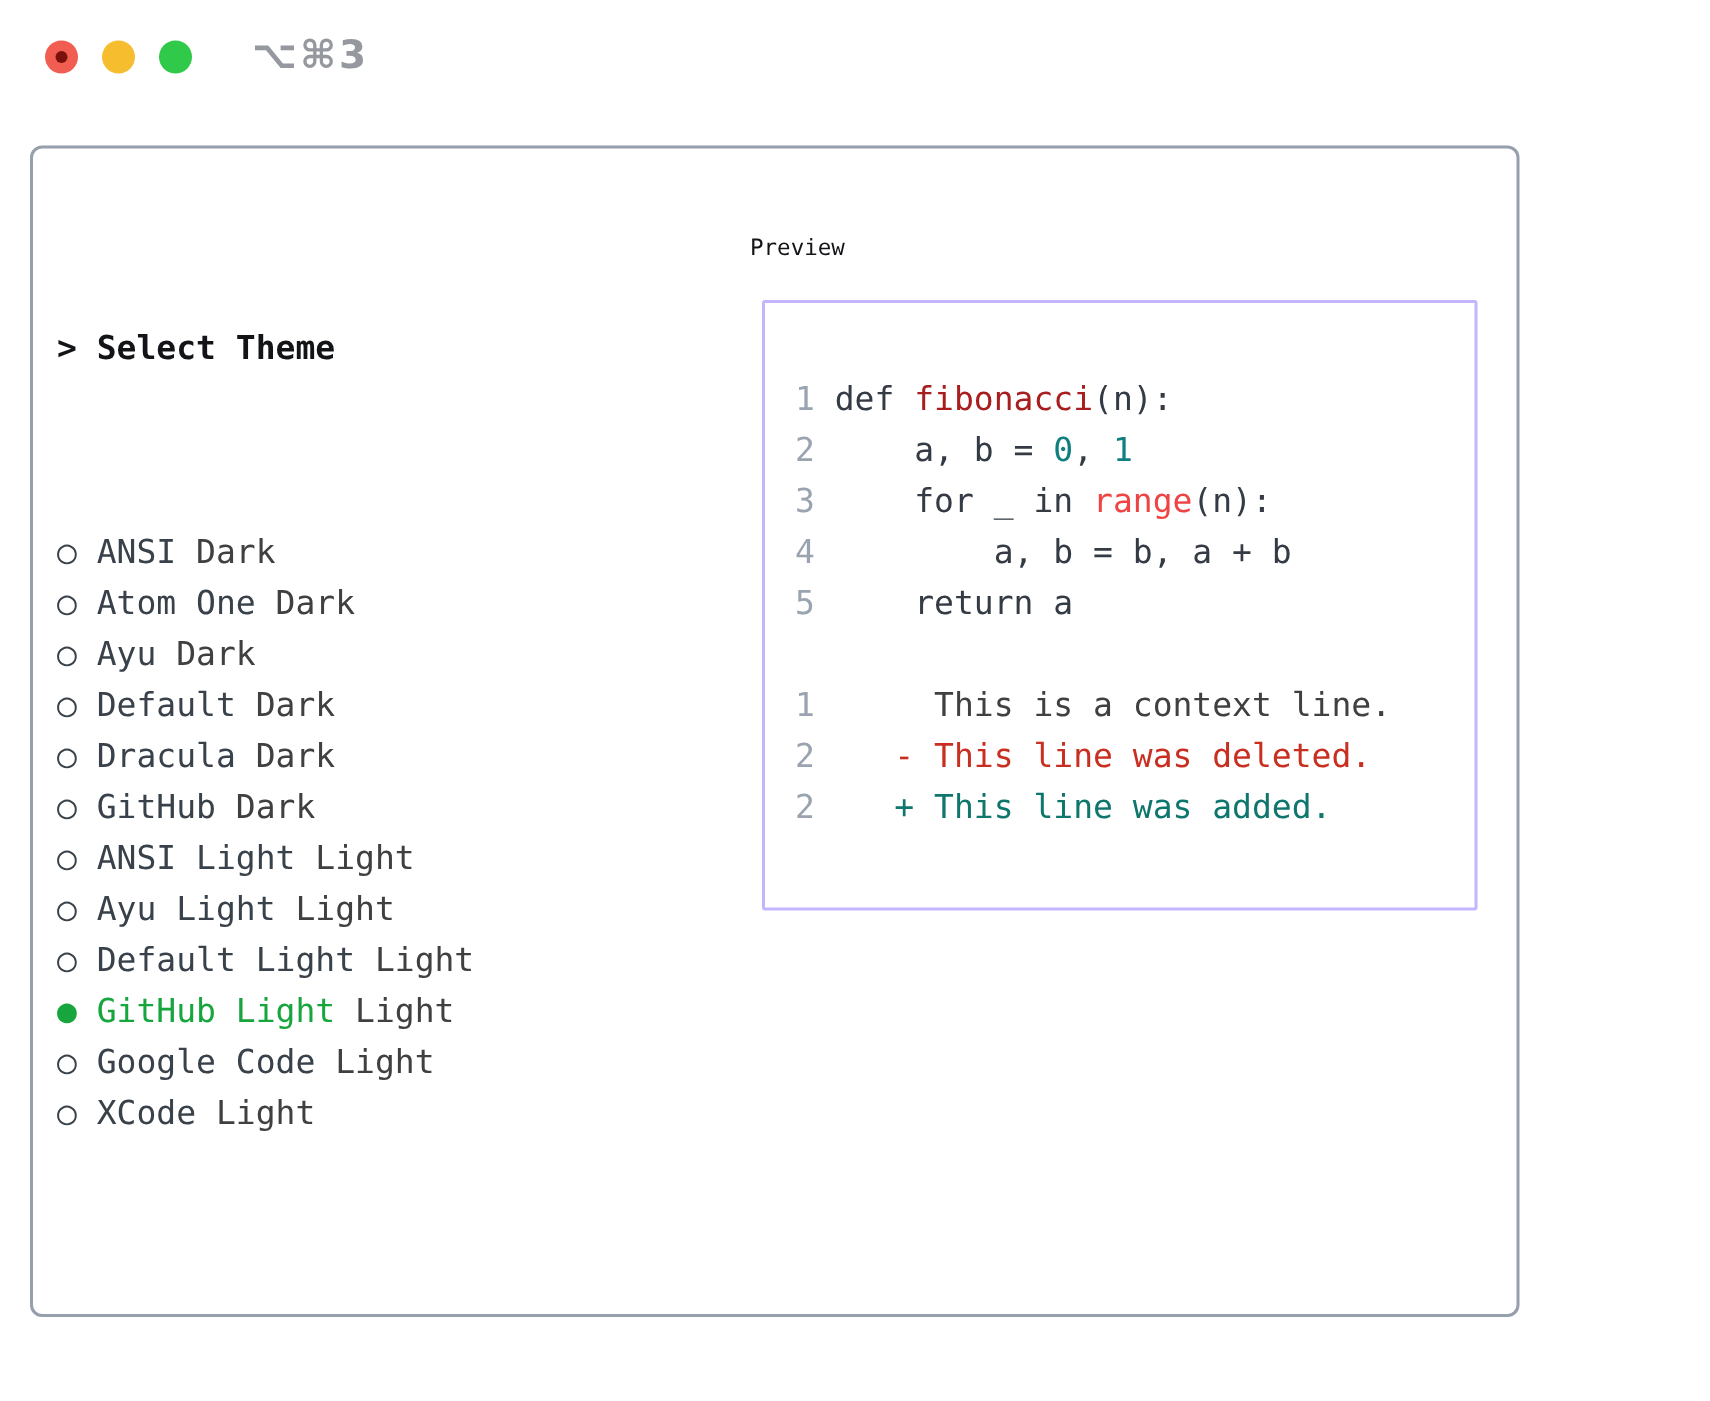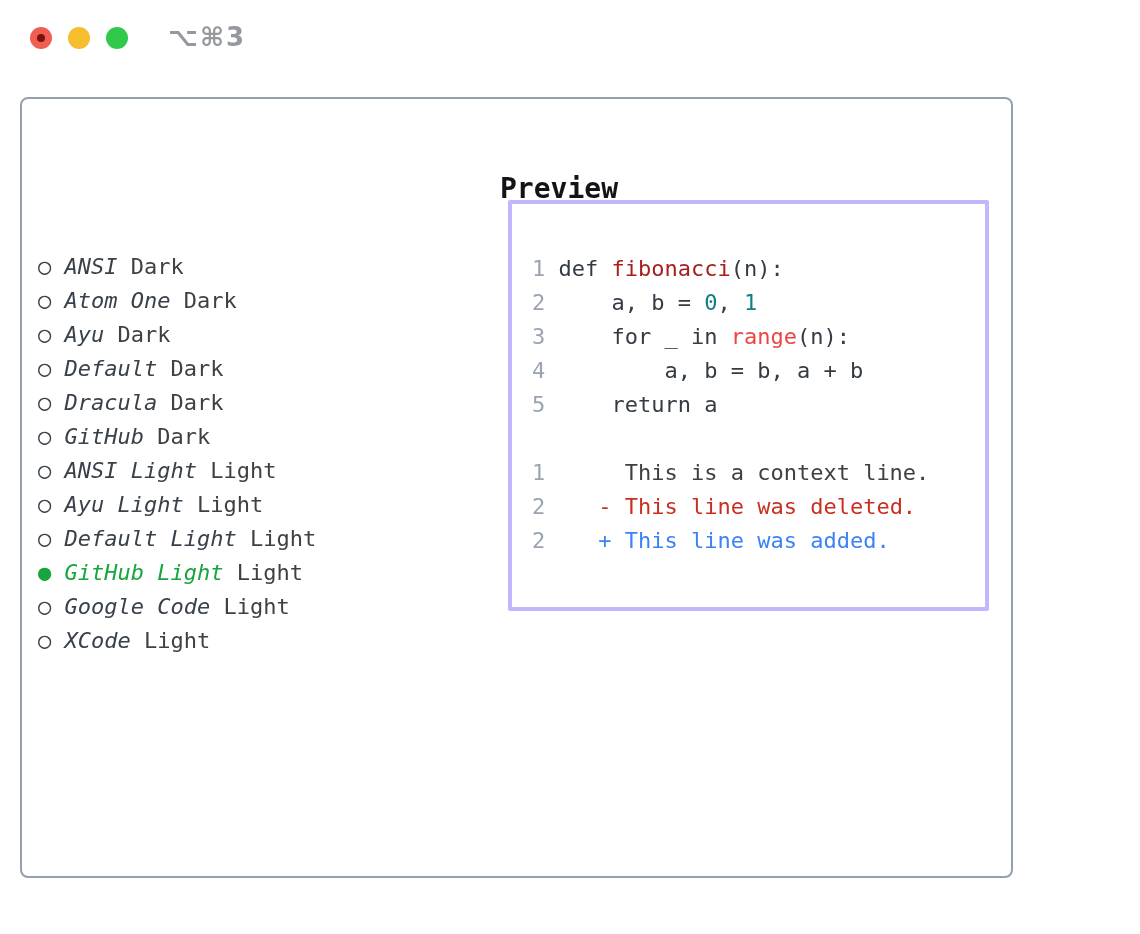--- a/index.html
+++ b/index.html
@@ -25,61 +25,62 @@
     border:2px solid #96a0ac;border-radius:8px;background:#ffffff;
   }
   .left-col{
     position:absolute;left:16px;top:49px;
     font-size:22px;line-height:34px;white-space:pre;color:#39414a;
   }
   .row{height:34px;}
   .hdr{color:#121417;font-weight:bold;}
   .bullet{color:#39414a;}
   .sel .bullet,.sel .t-name{color:#17a53d;}
-  .t-name{color:#39414a;font-style:italic;}
+  .t-name{color:#39414a;}
   .t-tag{color:#404040;}
   
   .preview-label{
-    position:absolute;left:478px;top:49px;font-size:28px;line-height:34px;
-    font-weight:bold;color:#121417;white-space:pre;margin-top:24px;
+    position:absolute;left:478px;top:49px;font-size:15px;line-height:34px;
+    font-weight:normal;color:#121417;white-space:pre;
   }
   .preview-box{
     position:absolute;left:486px;top:101px;width:473px;height:403px;
-    border:4px solid #c4b5fd;border-radius:2px;background:#ffffff;overflow:hidden;
+    border:2px solid #c4b5fd;border-radius:2px;background:#ffffff;overflow:hidden;
   }
   .code{
     position:absolute;left:20px;top:48px;font-size:22px;line-height:34px;white-space:pre;
   }
   .cl{height:34px;}
   .tk-ln{color:#9aa4b1;}
   .tk-code{color:#343b44;}
   .tk-func{color:#a81d1d;}
   .tk-num{color:#0f7f80;}
   .tk-builtin{color:#ef4444;}
   .tk-context{color:#404040;}
   .tk-del{color:#c92f20;}
-  .tk-add{color:#3b82f6;}
+  .tk-add{color:#0f766e;}
 </style>
 </head>
 <body>
 
 <div class="window">
 
   <div class="titlebar">
     <div class="light close">
       <span class="unsaved-dot"></span>
     </div>
     <div class="light min"></div>
     <div class="light max"></div>
     <div class="win-title">⌥⌘3</div>
   </div>
 
   <div class="panel">
 
     <div class="left-col">
+      <div class="row hdr"><span>&gt;</span><span> </span><span>Select Theme</span></div>
 
       <div><div class="row theme-row"><span class="bullet">○</span><span class="t-name"> ANSI</span><span class="t-tag"> Dark</span></div><div class="row theme-row"><span class="bullet">○</span><span class="t-name"> Atom One</span><span class="t-tag"> Dark</span></div><div class="row theme-row"><span class="bullet">○</span><span class="t-name"> Ayu</span><span class="t-tag"> Dark</span></div><div class="row theme-row"><span class="bullet">○</span><span class="t-name"> Default</span><span class="t-tag"> Dark</span></div><div class="row theme-row"><span class="bullet">○</span><span class="t-name"> Dracula</span><span class="t-tag"> Dark</span></div><div class="row theme-row"><span class="bullet">○</span><span class="t-name"> GitHub</span><span class="t-tag"> Dark</span></div><div class="row theme-row"><span class="bullet">○</span><span class="t-name"> ANSI Light</span><span class="t-tag"> Light</span></div><div class="row theme-row"><span class="bullet">○</span><span class="t-name"> Ayu Light</span><span class="t-tag"> Light</span></div><div class="row theme-row"><span class="bullet">○</span><span class="t-name"> Default Light</span><span class="t-tag"> Light</span></div><div class="row theme-row sel"><span class="bullet">●</span><span class="t-name"> GitHub Light</span><span class="t-tag"> Light</span></div><div class="row theme-row"><span class="bullet">○</span><span class="t-name"> Google Code</span><span class="t-tag"> Light</span></div><div class="row theme-row"><span class="bullet">○</span><span class="t-name"> XCode</span><span class="t-tag"> Light</span></div></div>
 
       <div class="row"> </div>
       
 
       
 
       
       

